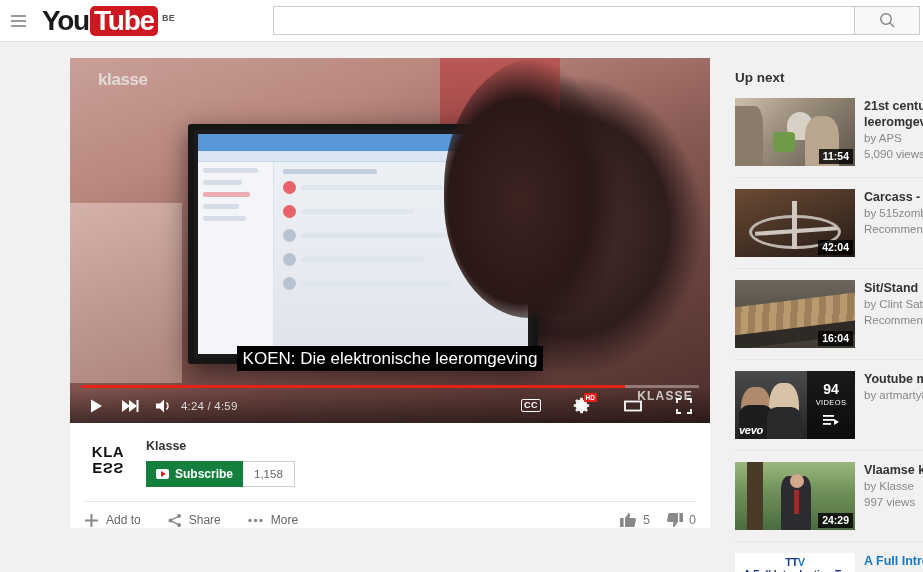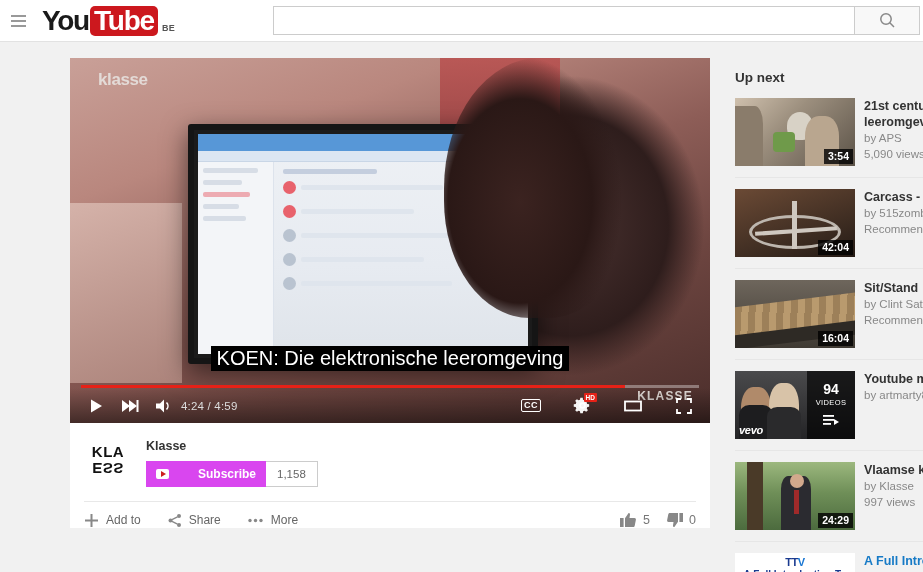--- a/index.html
+++ b/index.html
@@ -44,21 +44,21 @@
   .yt-tube {
     background: #cc181e; color: #fff;
     font-weight: bold; font-size: 28px;
     letter-spacing: -1.2px;
     line-height: 30px;
     padding: 0 4px; border-radius: 5px;
     margin-left: 1px;
   }
   .yt-country {
     font-size: 9px; color: #555; font-weight: bold;
-    margin-left: 4px; margin-top: 17px;
+    margin-left: 4px; margin-top: 7px;
     letter-spacing: 0.3px;
   }
   .search-wrap {
     display: flex; margin-left: 98px;
   }
   .search-input {
     width: 581px; height: 29px;
     border: 1px solid #ccc; border-right: none;
     padding: 0 8px;
     font-size: 13px; color: #333;
@@ -146,21 +146,21 @@
   
   .captions {
     position: absolute; left: 0; right: 0; bottom: 52px;
     text-align: center;
     pointer-events: none;
   }
   .cap-line {
     display: inline-block;
     background: #000;
     color: #fff;
-    font-size: 20px;
+    font-size: 17px;
     line-height: 23px;
     padding: 1px 6px;
     font-family: "Liberation Sans", sans-serif;
   }
   
   .progress {
     position: absolute; left: 11px; right: 11px; bottom: 35px;
     height: 3px; background: rgba(255,255,255,.35);
     cursor: pointer;
   }
@@ -209,26 +209,25 @@
   .av-a, .av-b {
     font-size: 15px; font-weight: bold; color: #111;
     letter-spacing: .5px; font-family: "Liberation Sans", sans-serif;
   }
   .av-b { transform: scaleY(-1); }
   .owner-meta { margin-left: 14px; }
   .channel-name { font-size: 12.5px; font-weight: bold; color: #333; }
   .sub-row { display: flex; margin-top: 8px; }
   .sub-btn {
     display: flex; align-items: center;
-    background: #d946ef; color: #fff;
+    background: #15803d; color: #fff;
     font-size: 12px; font-weight: bold;
     padding: 6px 10px; cursor: pointer;
     border: none;
     font-family: "Liberation Sans", sans-serif;
-    gap: 23px;
   }
   .sub-play {
     width: 13px; height: 10px; background: #fff;
     border-radius: 2px; margin-right: 6px;
     position: relative;
   }
   .sub-play:after {
     content: ""; position: absolute;
     left: 4.5px; top: 2px;
     border-left: 5px solid #cd201f;
@@ -523,21 +522,21 @@
 
   <div class="sidebar">
     <div class="upnext-title">Up next</div>
 
     <div class="rel-item">
       <div class="thumb" style="background:linear-gradient(135deg,#cfc0ad 0%,#9c8f7e 40%,#5c5348 100%);">
         <div style="position:absolute;left:52px;top:14px;width:26px;height:28px;background:#d8d2c6;border-radius:50% 50% 40% 40%;"></div>
         <div style="position:absolute;left:70px;top:18px;width:34px;height:50px;background:#b9a68f;border-radius:40% 40% 0 0;"></div>
         <div style="position:absolute;left:38px;top:34px;width:22px;height:20px;background:#6f9a4a;border-radius:4px;"></div>
         <div style="position:absolute;left:0;top:8px;width:28px;height:60px;background:#8a7c6b;border-radius:0 30% 0 0;"></div>
-        <span class="dur">3:54</span>
+        <span class="dur">11:54</span>
       </div>
       <div class="rel-meta">
         <div class="rel-title">21st centu</div>
         <div class="rel-title">leeromgev</div>
         <div class="rel-by">by APS</div>
         <div class="rel-views">5,090 views</div>
       </div>
     </div>
 
     <div class="rel-item">

